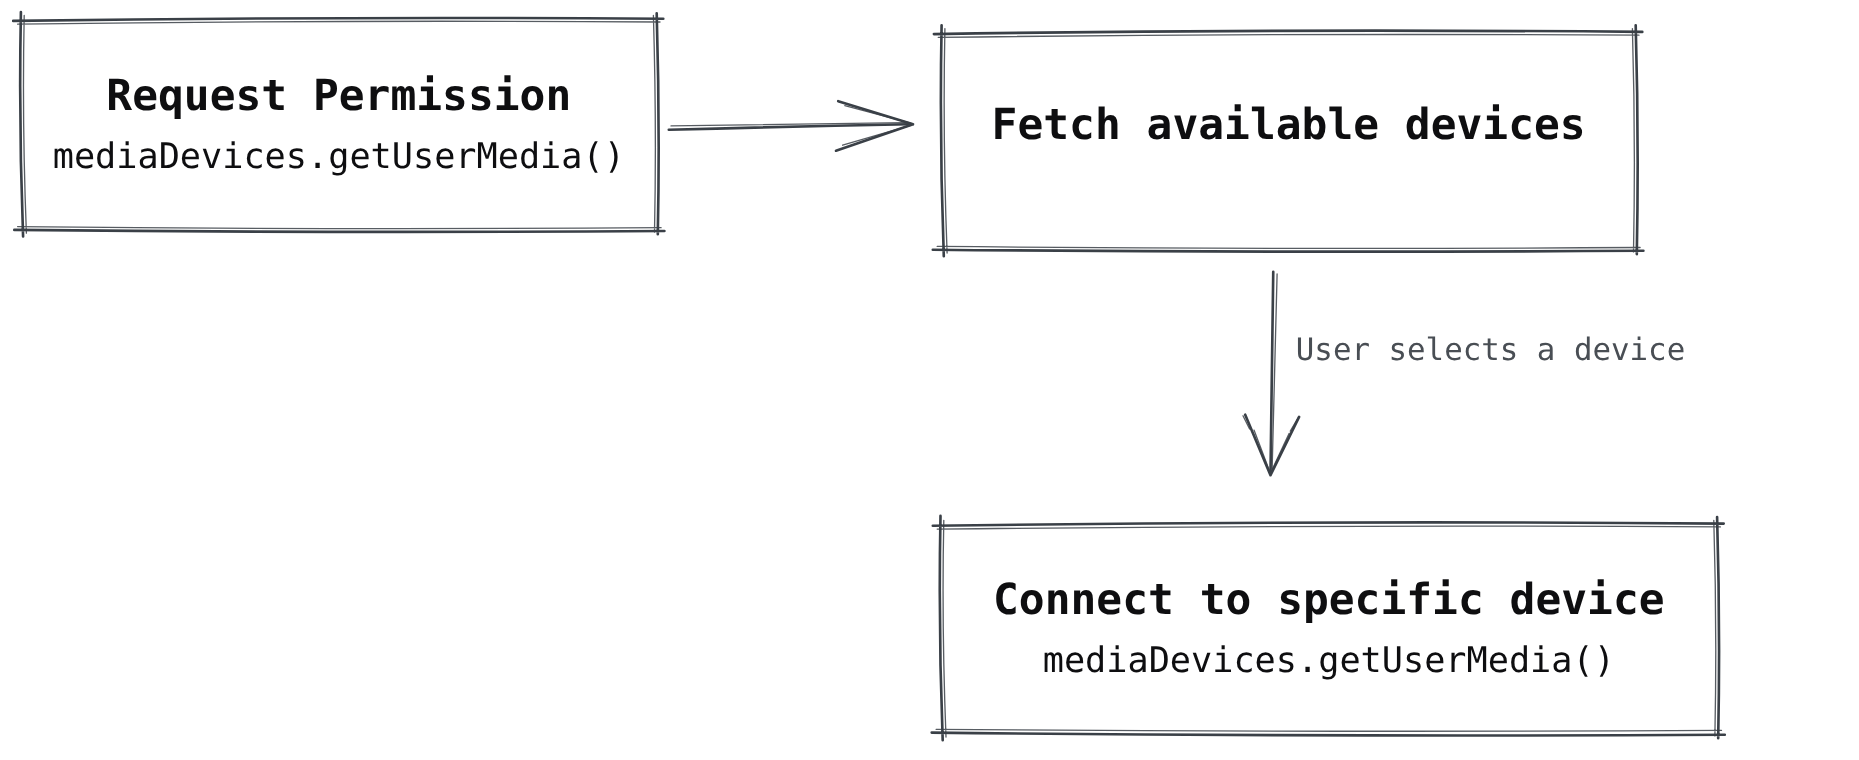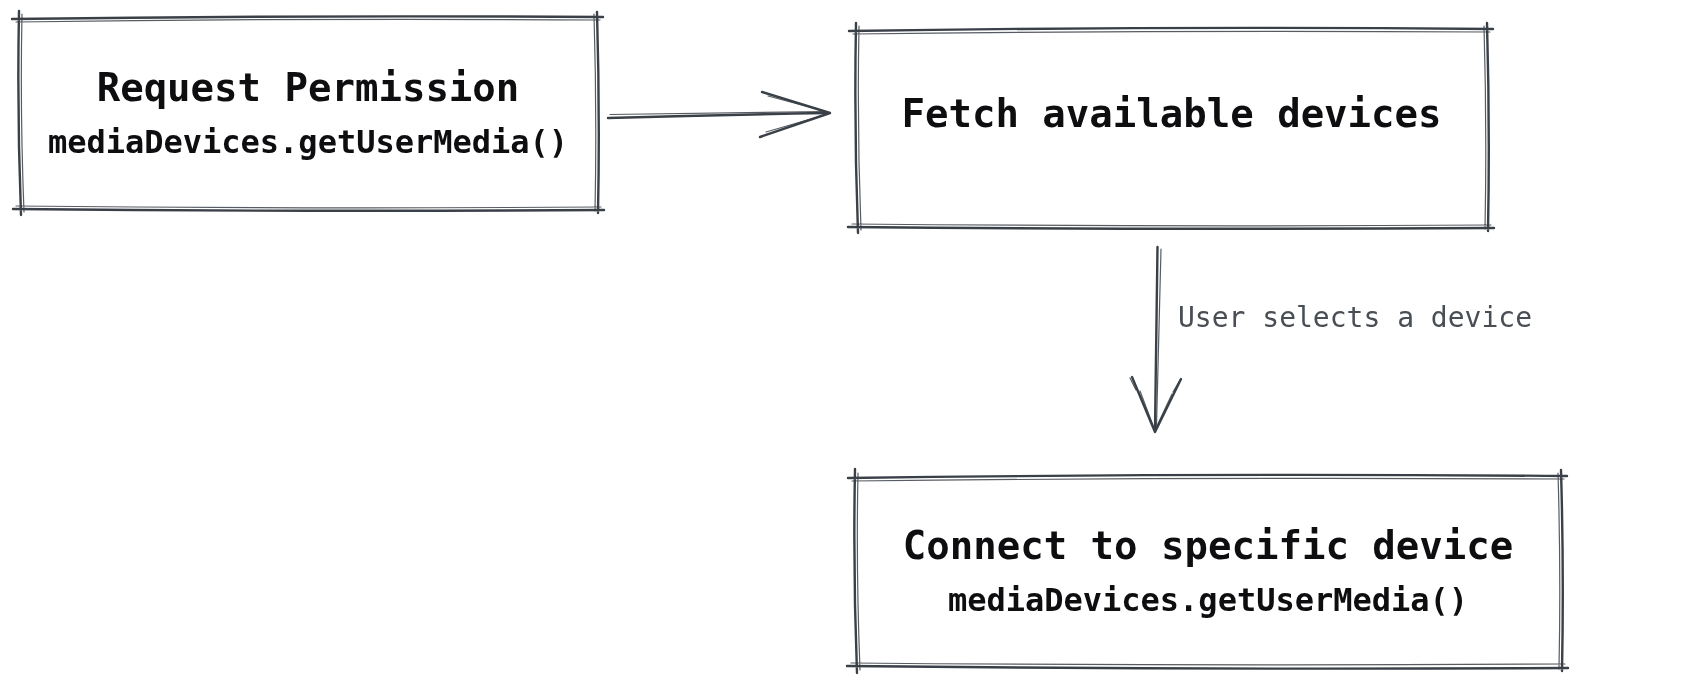--- a/index.html
+++ b/index.html
@@ -36,21 +36,21 @@
   .node-title{
     font-size:39px;
     font-weight:bold;
     line-height:1.15;
     color:var(--text);
     white-space:nowrap;
     letter-spacing:0px;
   }
   .node-code{
     font-size:32px;
-    font-weight:bold;
+    font-weight:normal;
     line-height:1.1;
     color:var(--text);
     white-space:nowrap;
   }
   #node-1{left:18px;top:16px;width:580px;height:194px;}
   #node-2{left:855px;top:28px;width:633px;height:172px;}
   #node-3{left:854px;top:475px;width:708px;height:193px;border-radius:20px;}
   .edge-label{
     position:absolute;
     left:1178px;

